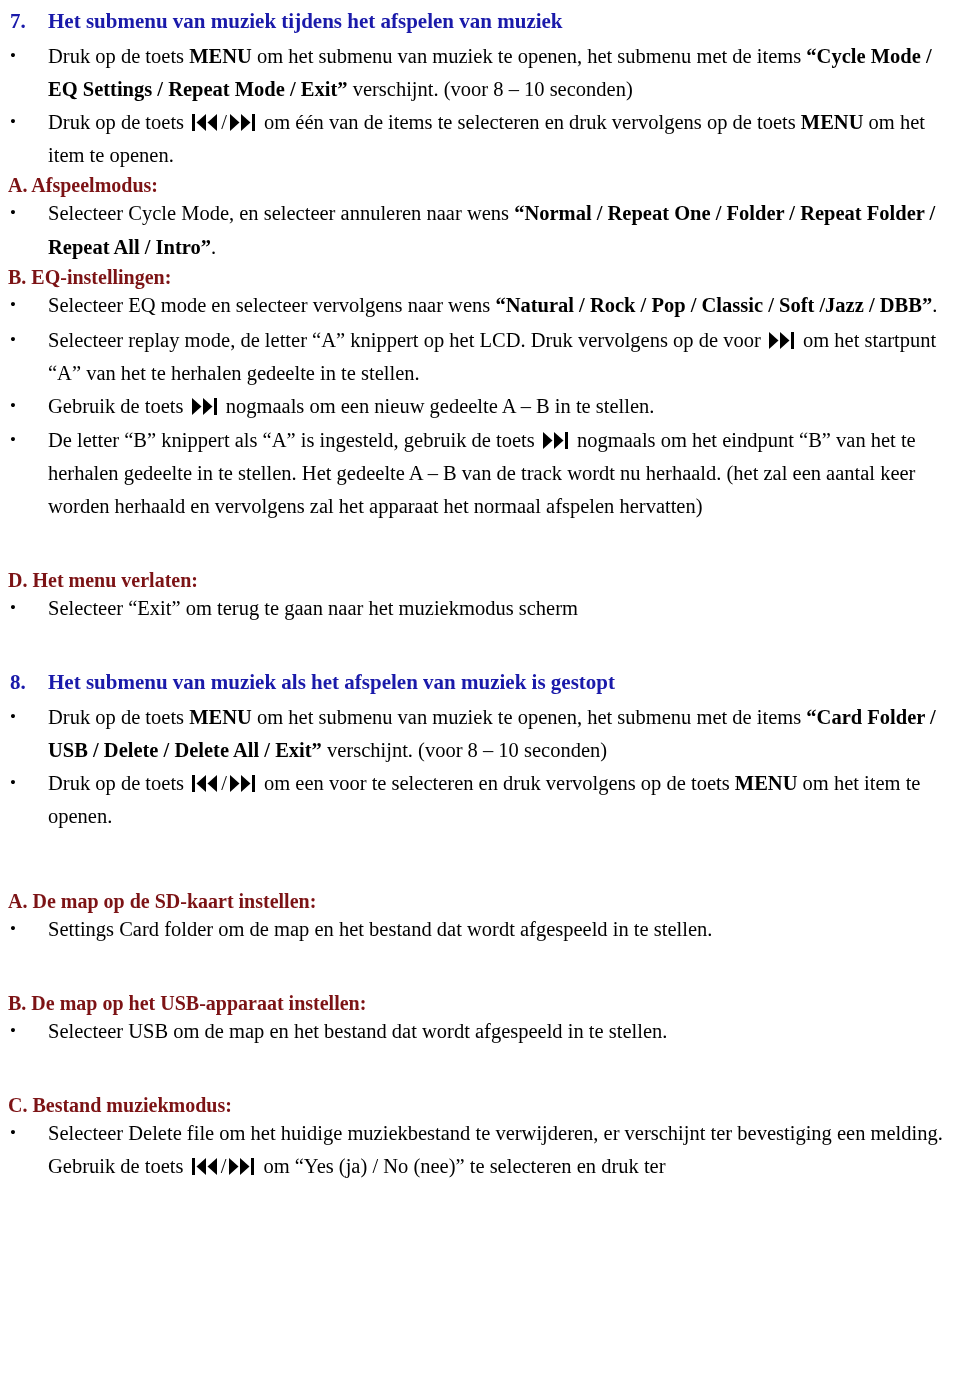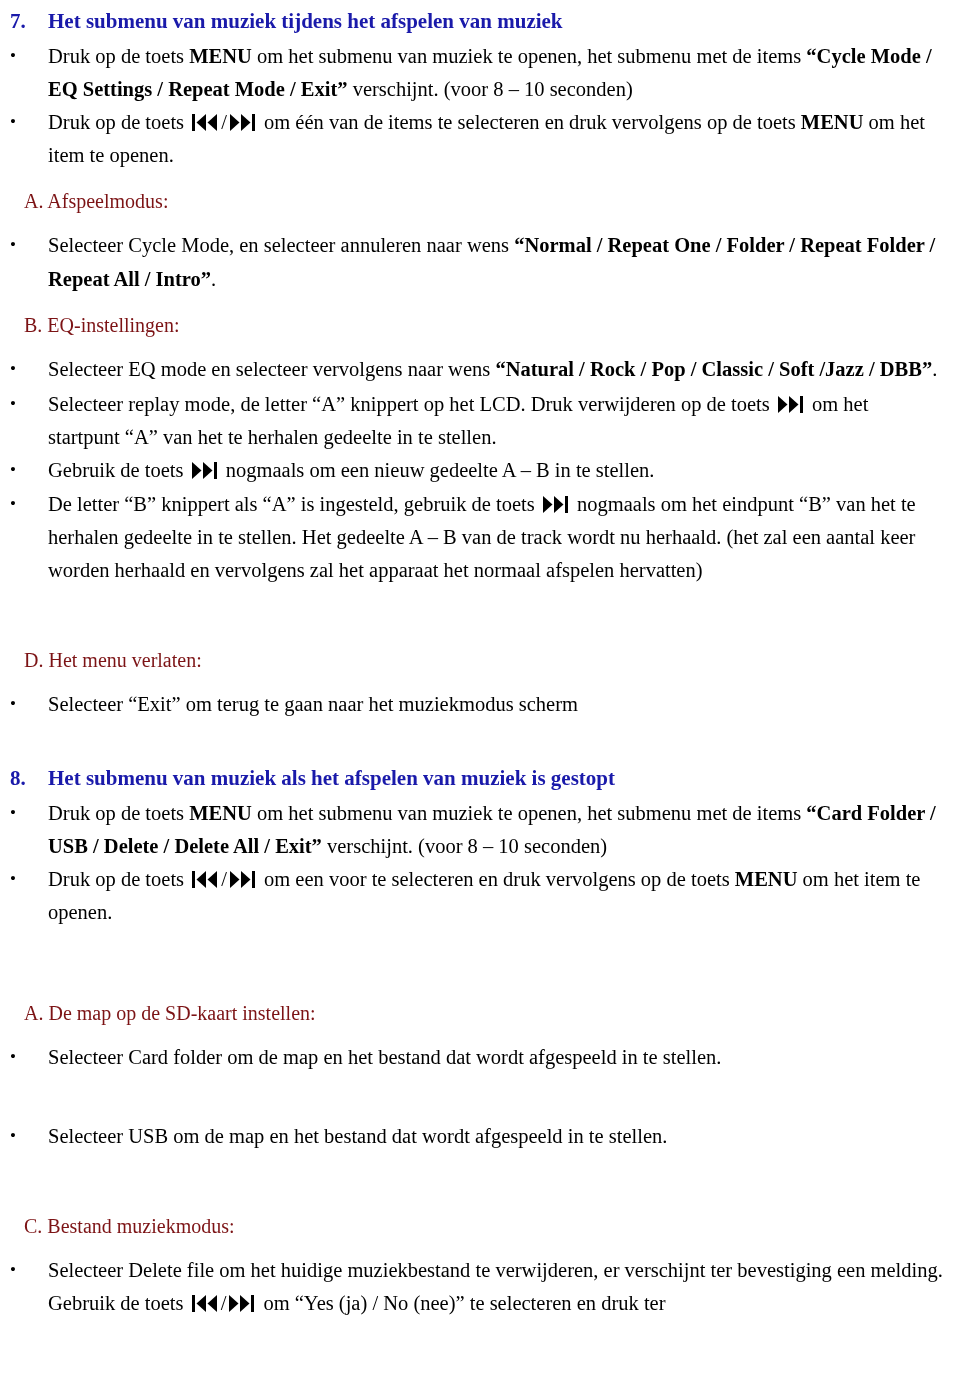--- a/index.html
+++ b/index.html
@@ -39,25 +39,25 @@
     width: 38px;
     flex: 0 0 38px;
   }
   .num-heading .htext {
     flex: 1 1 auto;
   }
 
   
   .sub-heading {
     color: #7c1315;
-    font-weight: normal;
+    font-weight: bold;
     font-size: 20px;
     line-height: 1.15;
     padding-left: 8px;
-    margin: 16px;
+    margin: 0;
   }
 
   
   .bullet {
     position: relative;
     padding-left: 48px;
     padding-right: 15px;
     font-size: 20.5px;
     line-height: 1.62;
     margin: 0;
@@ -133,21 +133,21 @@
 
   <div class="sub-heading">B. EQ-instellingen:</div>
   <p class="bullet">
     <span>Selecteer EQ mode en selecteer vervolgens naar wens </span><b>“Natural / Rock / Pop / Classic / Soft /Jazz / DBB”</b><span>.</span>
   </p>
 
   <div class="sp-2"></div>
 
 
   <p class="bullet">
-    <span>Selecteer replay mode, de letter “A” knippert op het LCD. Druk verwijderen op de toets </span><span class="glyph"><svg width="26" height="17" viewBox="0 0 26 17">
+    <span>Selecteer replay mode, de letter “A” knippert op het LCD. Druk vervolgens op de voor </span><span class="glyph"><svg width="26" height="17" viewBox="0 0 26 17">
           <polygon points="0,0 0,17 9.5,8.5" fill="#000"></polygon>
           <polygon points="11,0 11,17 20.5,8.5" fill="#000"></polygon>
           <rect x="22" y="0" width="3" height="17" fill="#000"></rect>
         </svg></span><span> om het startpunt “A” van het te herhalen gedeelte in te stellen.</span>
   </p>
 
   <p class="bullet">
     <span>Gebruik de toets </span><span class="glyph"><svg width="26" height="17" viewBox="0 0 26 17">
           <polygon points="0,0 0,17 9.5,8.5" fill="#000"></polygon>
           <polygon points="11,0 11,17 20.5,8.5" fill="#000"></polygon>
@@ -190,24 +190,25 @@
         </svg></span><span>/</span><span class="glyph"><svg width="26" height="17" viewBox="0 0 26 17">
           <polygon points="0,0 0,17 9.5,8.5" fill="#000"></polygon>
           <polygon points="11,0 11,17 20.5,8.5" fill="#000"></polygon>
           <rect x="22" y="0" width="3" height="17" fill="#000"></rect>
         </svg></span><span> om een voor te selecteren en druk vervolgens op de toets </span><b>MENU</b><span> om het item te openen.</span>
   </p>
 
   <div class="sp-56"></div>
 
   <div class="sub-heading">A. De map op de SD-kaart instellen:</div>
-  <p class="bullet">Selecteer Card folder om de map en het bestand dat wordt afgespeeld in te stellen.</p>
-
-  <div class="sp-46"></div>
-
+  <p class="bullet">Settings Card folder om de map en het bestand dat wordt afgespeeld in te stellen.</p>
+
+  <div class="sp-46"></div>
+
+  <div class="sub-heading">B. De map op het USB-apparaat instellen:</div>
   <p class="bullet">Selecteer USB om de map en het bestand dat wordt afgespeeld in te stellen.</p>
 
   <div class="sp-46"></div>
 
   <div class="sub-heading">C. Bestand muziekmodus:</div>
   <p class="bullet clip-bottom">
     <span>Selecteer Delete file om het huidige muziekbestand te verwijderen, er verschijnt ter bevestiging een melding. Gebruik de toets </span><span class="glyph"><svg width="26" height="17" viewBox="0 0 26 17">
           <rect x="0" y="0" width="3" height="17" fill="#000"></rect>
           <polygon points="14,0 14,17 4.5,8.5" fill="#000"></polygon>
           <polygon points="25,0 25,17 15.5,8.5" fill="#000"></polygon>

